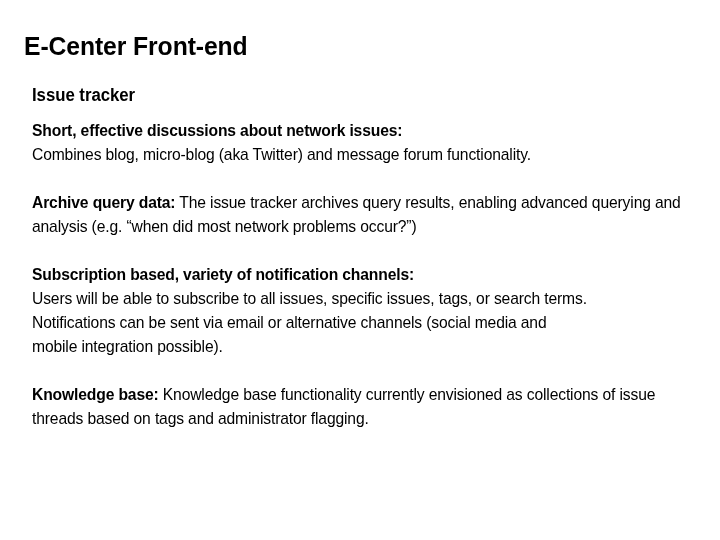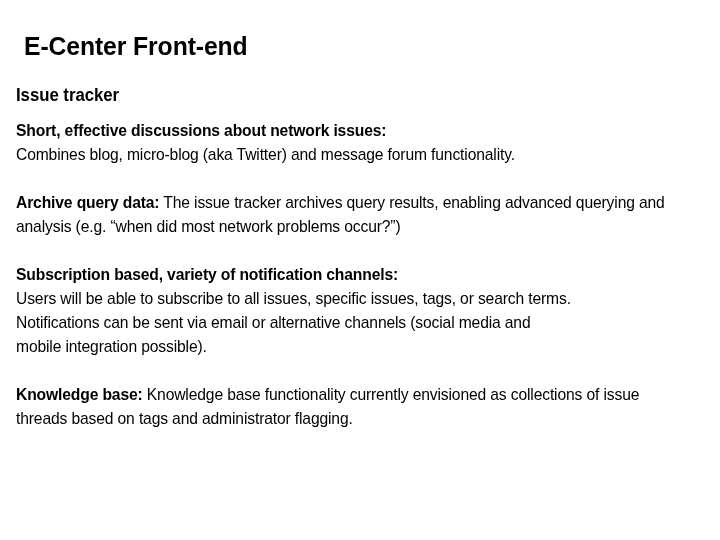--- a/index.html
+++ b/index.html
@@ -32,21 +32,21 @@
     font-weight: bold;
     line-height: 30px;
     letter-spacing: -0.1px;
     transform: scaleX(0.97);
     transform-origin: left top;
     white-space: nowrap;
   }
 
   .body-area {
     position: absolute;
-    left: 16px;
+    left: 32px;
     top: 84px;
     width: 668px;
   }
 
   .section-heading {
     font-size: 17.5px;
     font-weight: bold;
     line-height: 23px;
     margin: 0 0 11px 0;
     letter-spacing: -0.05px;

